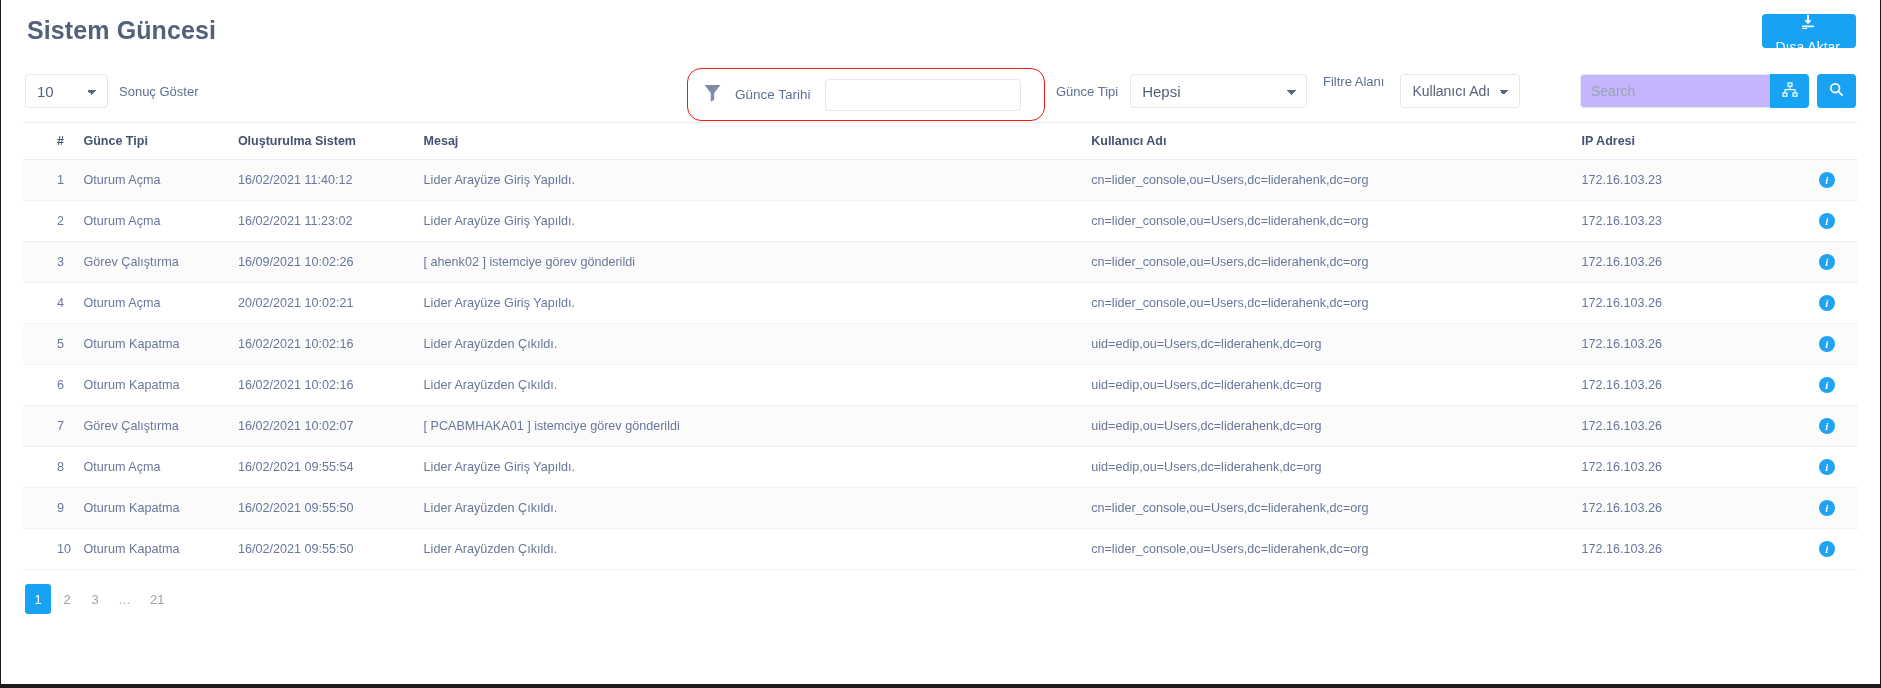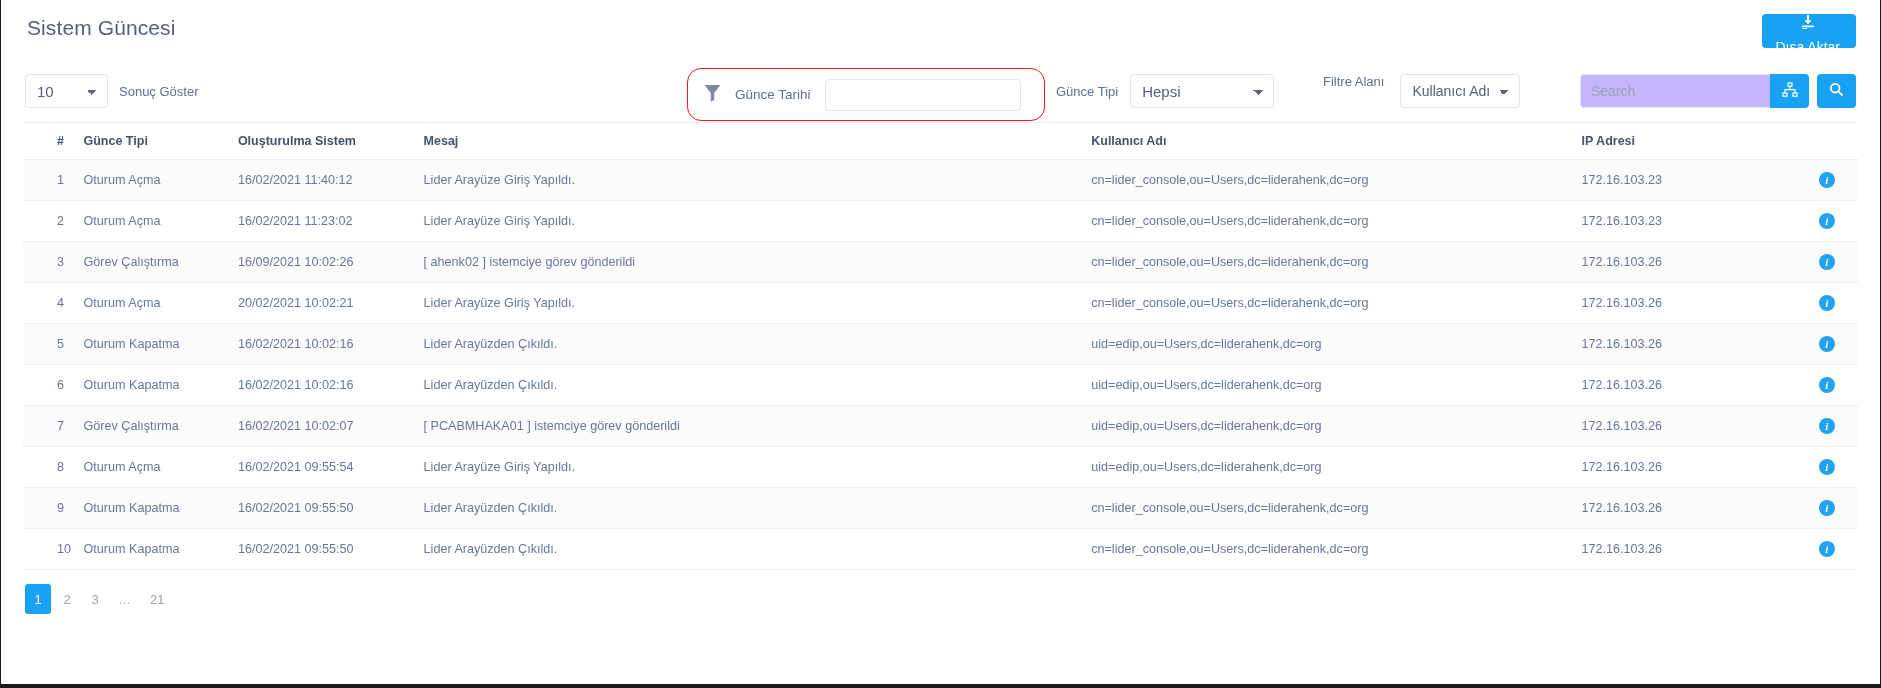--- a/index.html
+++ b/index.html
@@ -23,22 +23,22 @@
   }
   
   .header-row {
     position: relative;
     height: 62px;
     padding: 0 24px;
   }
   .page-title {
     position: absolute;
     left: 26px; top: 16px;
-    font-size: 21px;
-    font-weight: 400;
+    font-size: 25px;
+    font-weight: 700;
     color: #55617a;
     letter-spacing: .1px;
   }
   .export-btn {
     position: absolute;
     right: 24px; top: 14px;
     height: 34px;
     background: #17a2f3;
     color: #ffffff;
     border: none;
@@ -121,21 +121,21 @@
     color: #555f73;
     padding: 0 9px;
     outline: none;
   }
 
   .gtipi-wrap {
     position: absolute;
     left: 1055px; top: 12px;
     display: flex; align-items: center; gap: 12px;
   }
-  #gunceTipiSelect { width: 144px; }
+  #gunceTipiSelect { width: 177px; }
 
   .filtre-wrap {
     position: absolute;
     left: 1322px; top: 12px;
     display: flex; align-items: flex-start; gap: 16px;
   }
   #filtreAlaniSelect { width: 120px; font-size: 14px; }
 
   .search-wrap {
     position: absolute;

